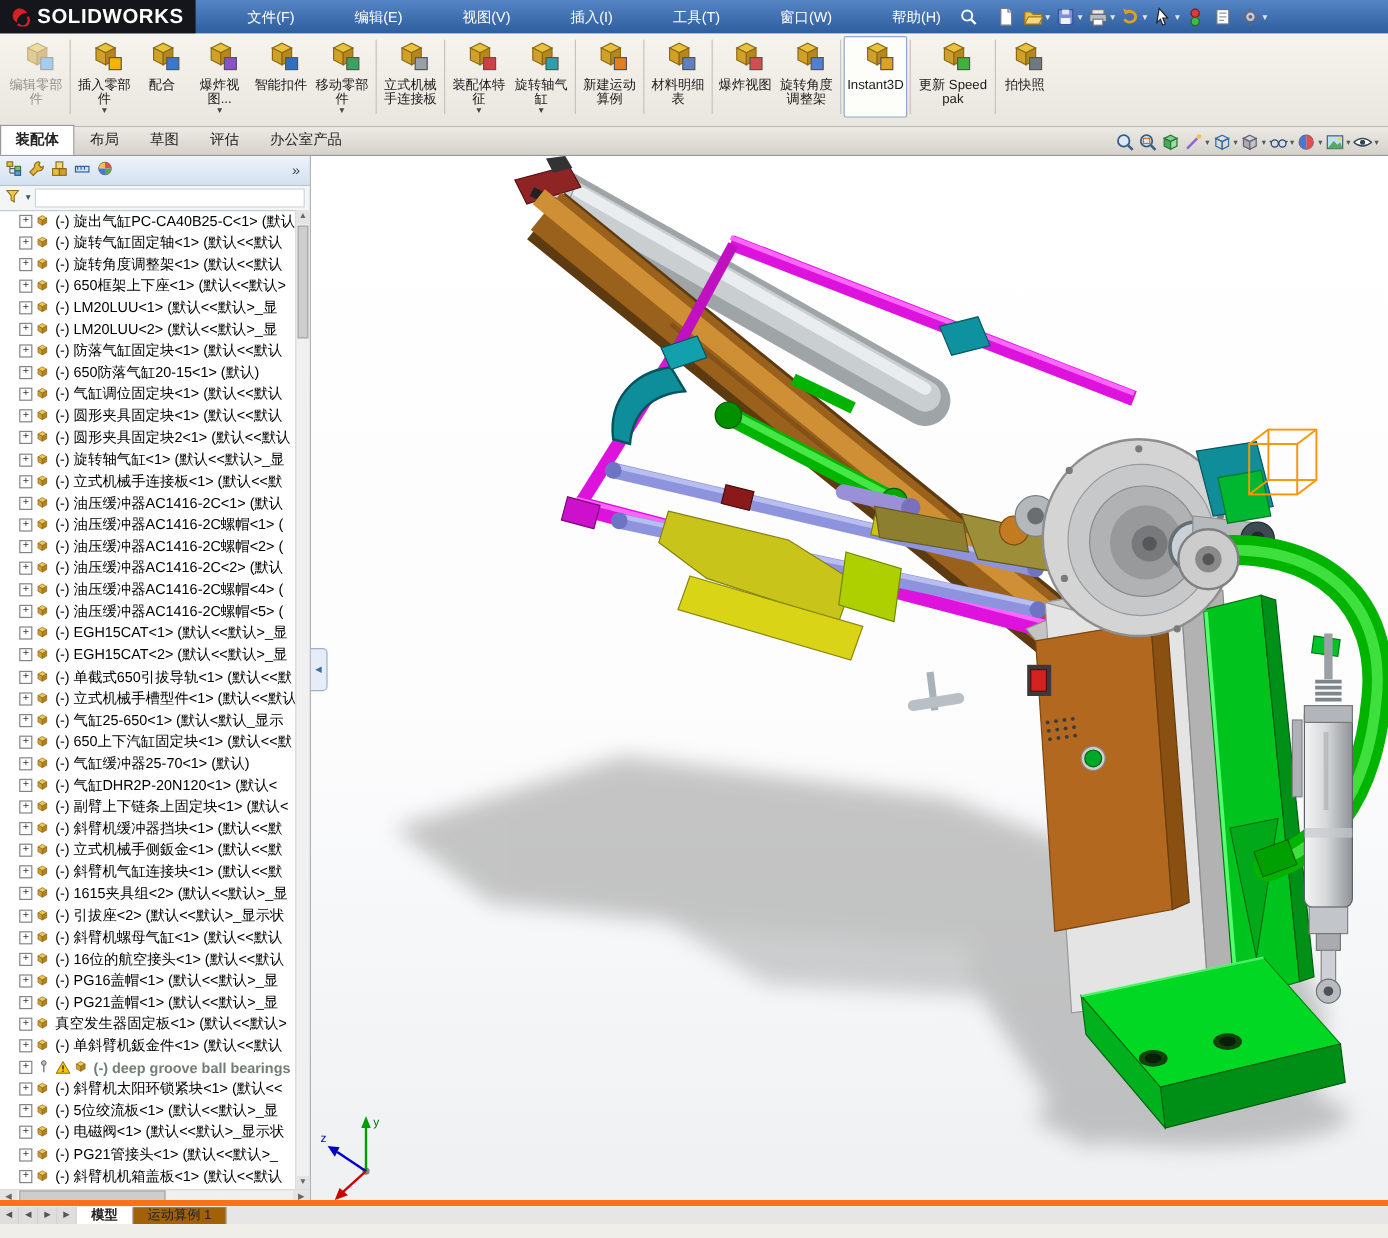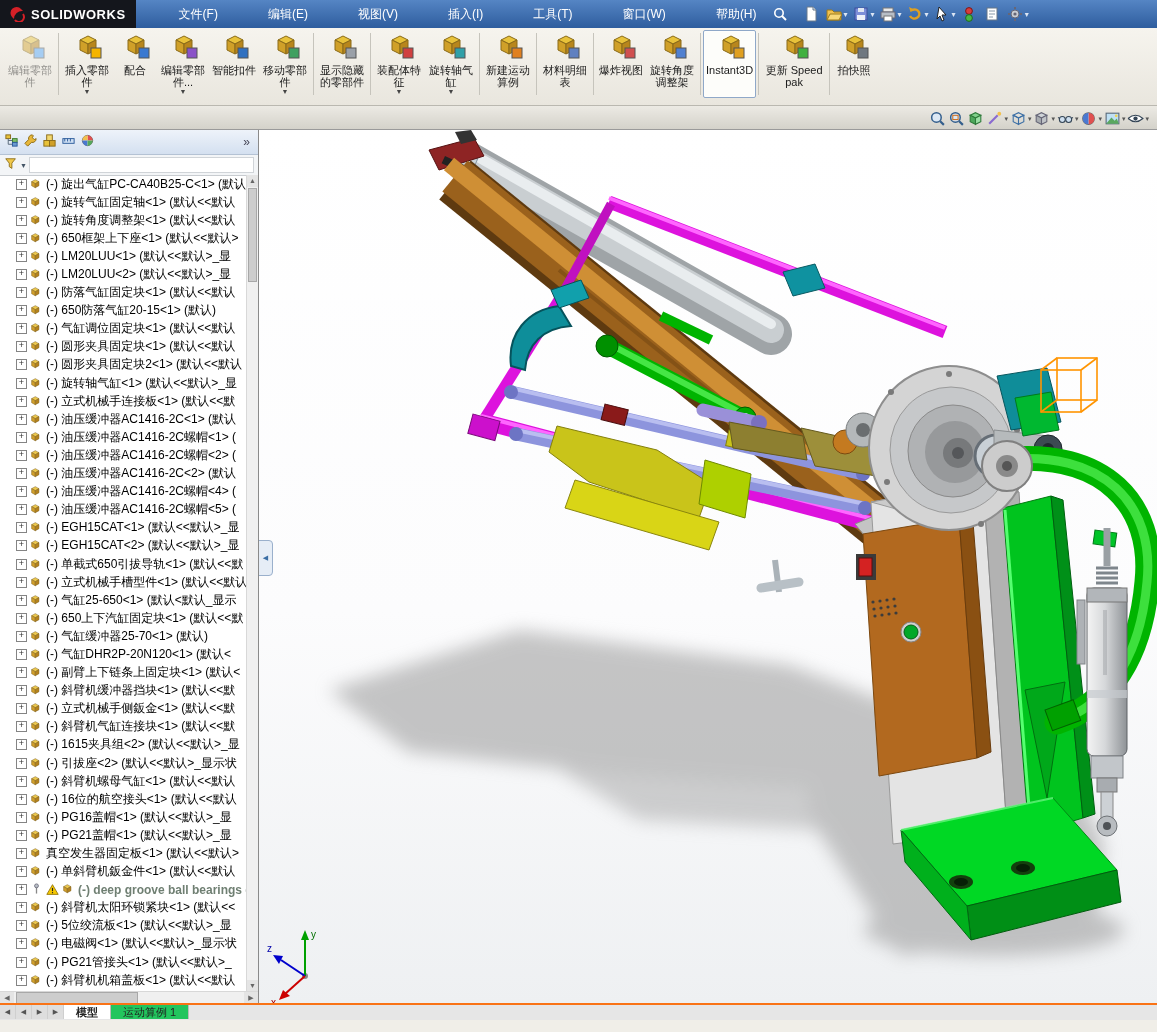--- a/index.html
+++ b/index.html
@@ -4,21 +4,21 @@
 <style>
   html,body{margin:0;padding:0;background:#d8d8d8;}
   #app{position:relative;width:1157px;height:1032px;overflow:hidden;
        font-family:"Liberation Sans",sans-serif;font-size:12px;background:#f0eee8;
        -webkit-user-select:none;user-select:none;}
   
   #titlebar{position:absolute;left:0;top:0;width:1157px;height:28px;
             background:linear-gradient(#5585c4,#2e5d9e);display:flex;align-items:center;}
   #logo{height:28px;min-width:128px;background:#14161c;color:#fff;display:flex;
         align-items:center;gap:5px;padding:0 10px;box-sizing:border-box;}
-  #logo .logotext{font-weight:bold;font-size:13px;letter-spacing:.5px;}
+  #logo .logotext{font-weight:bold;font-size:17px;letter-spacing:.5px;}
   .menu-item{color:#fff;padding:16px 7px;line-height:28px;cursor:default;white-space:nowrap;margin-left:36px;}
   #search-btn{margin:0 8px;display:flex;align-items:center;}
   #quickbar{display:flex;align-items:center;gap:1px;margin-left:4px;}
   .qicon{width:22px;height:22px;display:flex;align-items:center;justify-content:center;}
   .qarrow{color:#dce6f4;font-size:8px;margin:0 1px 0 -2px;}
   
   #cmdbar{position:absolute;left:0;top:28px;width:1157px;height:78px;
           background:linear-gradient(#f6f4ee,#e9e6de);border-bottom:1px solid #bab8b0;
           display:flex;align-items:flex-start;padding:2px 2px 0 4px;box-sizing:border-box;}
   .cmd-btn{display:flex;flex-direction:column;align-items:center;min-width:44px;max-width:52px;
@@ -68,24 +68,24 @@
   #hthumb{flex:0 0 120px;margin-left:2px;background:#cdcdcd;border:1px solid #a8a8a8;}
   #hscroll .sp{flex:1}
   
   #viewport{position:absolute;left:259px;top:130px;right:0;bottom:27px;
             background:linear-gradient(180deg,#ffffff 0%,#fcfcfd 55%,#eef0f2 100%);overflow:hidden;}
   #splitter{position:absolute;left:-1px;top:410px;width:13px;height:34px;background:#e6edf6;
             border:1px solid #9ab0cc;border-radius:0 4px 4px 0;color:#3a6ea5;font-size:7px;
             display:flex;align-items:center;justify-content:center;}
   
   #bottombar{position:absolute;left:0;right:0;bottom:12px;height:15px;background:#e6e6e6;
-             border-top:2px solid #f97316;display:flex;align-items:flex-start;font-size:11px;}
+             border-top:5px solid #f97316;display:flex;align-items:center;font-size:11px;}
   .bnav{width:15px;text-align:center;font-size:7px;line-height:14px;color:#555;
         border-right:1px solid #cfcfcf;background:#dedede;}
-  .btab{padding:0 12px;line-height:14px;color:#222;background:#22c55e;border-right:1px solid #bbb;}
+  .btab{padding:0 12px;line-height:14px;color:#222;background:#a16207;border-right:1px solid #bbb;}
   .btab.active{background:#fff;font-weight:bold;}
   #statusbar{position:absolute;left:0;right:0;bottom:0;height:12px;background:#f4f4f4;
              border-top:1px solid #c4c4c4;font-size:10px;line-height:11px;color:#222;padding-left:4px;}
 </style>
 </head>
 <body>
 
 <div id="app">
 
   <div id="titlebar">
@@ -215,21 +215,21 @@
             </svg></div>
           <div class="lbl">配合</div>
         </div>
         <div class="cmd-btn">
           <div><svg width="30" height="26" viewBox="0 0 30 26">
               <polygon points="8,6 16,2 24,6 16,10" fill="#e8c23a" stroke="#8a6a18"></polygon>
               <polygon points="8,6 16,10 16,20 8,16" fill="#d0a028" stroke="#8a6a18"></polygon>
               <polygon points="24,6 16,10 16,20 24,16" fill="#b8861c" stroke="#8a6a18"></polygon>
               <rect x="19" y="14" width="10" height="10" fill="#8a52c8" stroke="#555"></rect>
             </svg></div>
-          <div class="lbl">编辑零部件...</div>
+          <div class="lbl">爆炸视图...</div>
           <div class="dd">▼</div>
         </div>
         <div class="cmd-btn">
           <div><svg width="30" height="26" viewBox="0 0 30 26">
               <polygon points="8,6 16,2 24,6 16,10" fill="#e8c23a" stroke="#8a6a18"></polygon>
               <polygon points="8,6 16,10 16,20 8,16" fill="#d0a028" stroke="#8a6a18"></polygon>
               <polygon points="24,6 16,10 16,20 24,16" fill="#b8861c" stroke="#8a6a18"></polygon>
               <rect x="19" y="14" width="10" height="10" fill="#3070c0" stroke="#555"></rect>
             </svg></div>
           <div class="lbl">智能扣件</div>
@@ -245,21 +245,21 @@
           <div class="dd">▼</div>
         </div>
         <div class="cmd-sep"></div>
         <div class="cmd-btn">
           <div><svg width="30" height="26" viewBox="0 0 30 26">
               <polygon points="8,6 16,2 24,6 16,10" fill="#e8c23a" stroke="#8a6a18"></polygon>
               <polygon points="8,6 16,10 16,20 8,16" fill="#d0a028" stroke="#8a6a18"></polygon>
               <polygon points="24,6 16,10 16,20 24,16" fill="#b8861c" stroke="#8a6a18"></polygon>
               <rect x="19" y="14" width="10" height="10" fill="#9aa0a8" stroke="#555"></rect>
             </svg></div>
-          <div class="lbl">显示隐藏的零部件</div>
+          <div class="lbl">立式机械手连接板</div>
         </div>
         <div class="cmd-sep"></div>
         <div class="cmd-btn">
           <div><svg width="30" height="26" viewBox="0 0 30 26">
               <polygon points="8,6 16,2 24,6 16,10" fill="#e8c23a" stroke="#8a6a18"></polygon>
               <polygon points="8,6 16,10 16,20 8,16" fill="#d0a028" stroke="#8a6a18"></polygon>
               <polygon points="24,6 16,10 16,20 24,16" fill="#b8861c" stroke="#8a6a18"></polygon>
               <rect x="19" y="14" width="10" height="10" fill="#d04040" stroke="#555"></rect>
             </svg></div>
           <div class="lbl">装配体特征</div>
@@ -341,20 +341,27 @@
               <polygon points="8,6 16,10 16,20 8,16" fill="#d0a028" stroke="#8a6a18"></polygon>
               <polygon points="24,6 16,10 16,20 24,16" fill="#b8861c" stroke="#8a6a18"></polygon>
               <rect x="19" y="14" width="10" height="10" fill="#707880" stroke="#555"></rect>
             </svg></div>
           <div class="lbl">拍快照</div>
         </div>
       </div>
   </div>
 
   <div id="tabrow">
+    <div style="display:flex;align-items:flex-end;">
+        <span class="rtab active">装配体</span>
+        <span class="rtab">布局</span>
+        <span class="rtab">草图</span>
+        <span class="rtab">评估</span>
+        <span class="rtab">办公室产品</span>
+      </div>
     <div id="viewtools">
         <span class="vicon">
           <svg width="17" height="17" viewBox="0 0 16 16">
             <circle cx="7" cy="7" r="4.5" fill="#dce8f4" stroke="#335e8c" stroke-width="1.4"></circle>
             <line x1="10.5" y1="10.5" x2="14" y2="14" stroke="#335e8c" stroke-width="2"></line>
           </svg>
         </span>
         <span class="vicon">
           <svg width="17" height="17" viewBox="0 0 16 16">
             <circle cx="7" cy="7" r="4.5" fill="#dce8f4" stroke="#335e8c" stroke-width="1.4"></circle>

